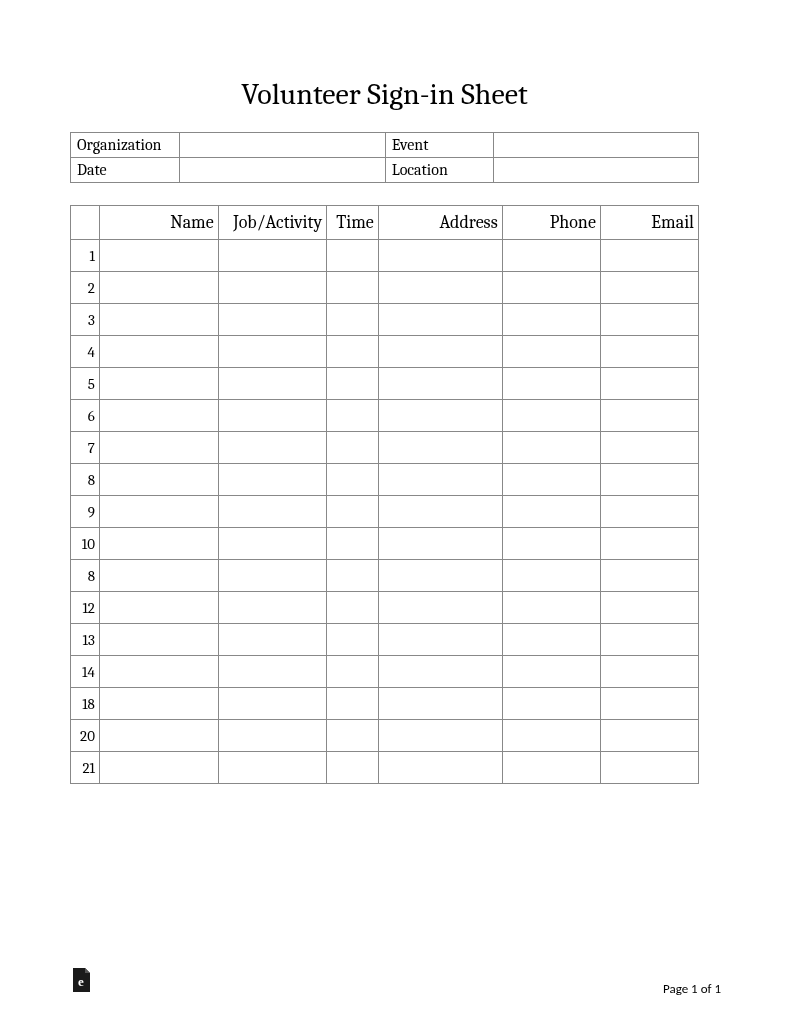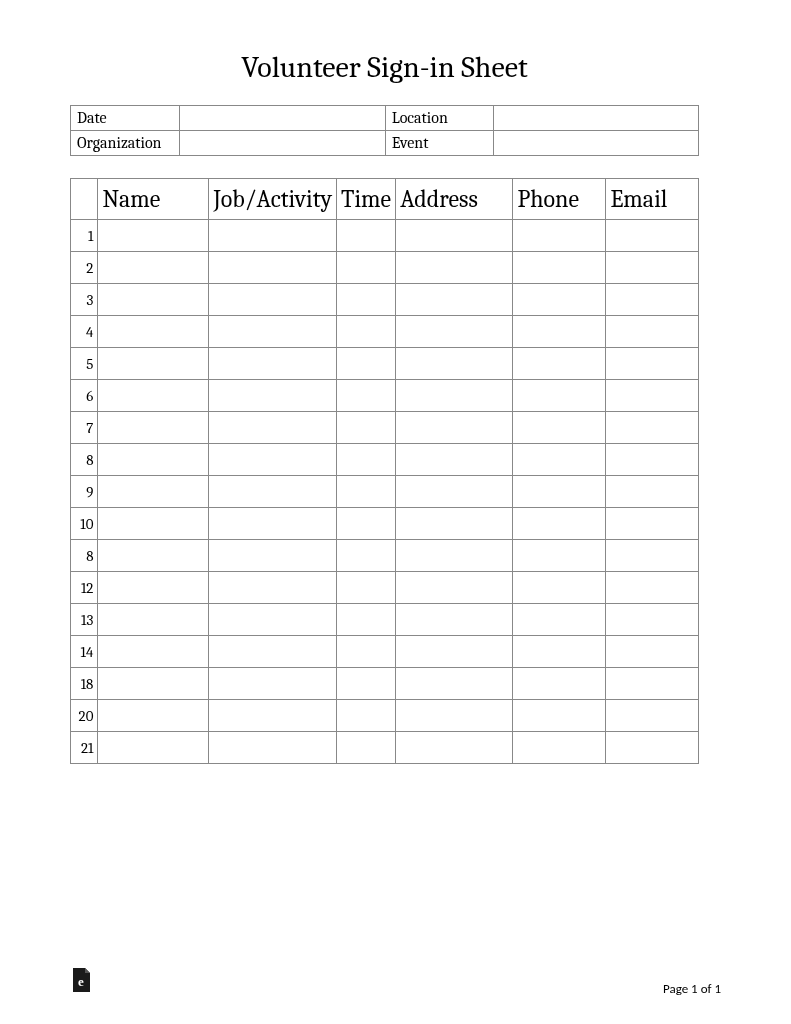--- a/index.html
+++ b/index.html
@@ -8,20 +8,21 @@
     padding: 0;
     width: 791px;
     height: 1024px;
     background: #fff;
     font-family: Cambria, Georgia, 'Times New Roman', serif;
     color: #000;
     position: relative;
   }
   .page {
     padding: 40px 92px 0 70px;
+    margin-top: 27px;
   }
   h1 {
     font-size: 30px;
     font-weight: normal;
     text-align: center;
     margin: 10px 0 20px 0;
   }
   table { border-collapse: collapse; width: 100%; }
   table.meta td {
     border: 1px solid #888;
@@ -29,24 +30,24 @@
     padding: 3px 6px;
     height: 24px;
   }
   table.meta td.label { width: 110px; }
   table.meta td.value { width: 215px; }
   table.main { margin-top: 22px; }
   table.main th, table.main td {
     border: 1px solid #888;
   }
   table.main th {
-    font-size: 24px;
+    font-size: 18px;
     font-weight: normal;
     padding: 6px 4px;
-    text-align: left;
+    text-align: right;
   }
   table.main th.num { width: 28px; }
   table.main th.name { width: 115px; }
   table.main th.job  { width: 105px; }
   table.main th.time { width: 50px; }
   table.main th.addr { width: 120px; }
   table.main th.phone{ width: 95px; }
   table.main th.email{ width: 95px; }
   table.main td {
     height: 32px;
@@ -73,29 +74,29 @@
 </style>
 </head>
 <body>
 
 <div class="page">
   <h1>Volunteer Sign-in Sheet</h1>
 
   <table class="meta">
     <tbody>
         <tr>
-      <td class="label">Date</td>
-      <td class="value"></td>
-      <td class="label">Location</td>
+      <td class="label">Organization</td>
+      <td class="value"></td>
+      <td class="label">Event</td>
       <td class="value"></td>
     </tr>
     <tr>
-      <td class="label">Organization</td>
-      <td class="value"></td>
-      <td class="label">Event</td>
+      <td class="label">Date</td>
+      <td class="value"></td>
+      <td class="label">Location</td>
       <td class="value"></td>
     </tr>
   </tbody>
     </table>
 
   <table class="main">
     <thead>
       <tr>
         <th class="num"></th>
         <th class="name">Name</th>

